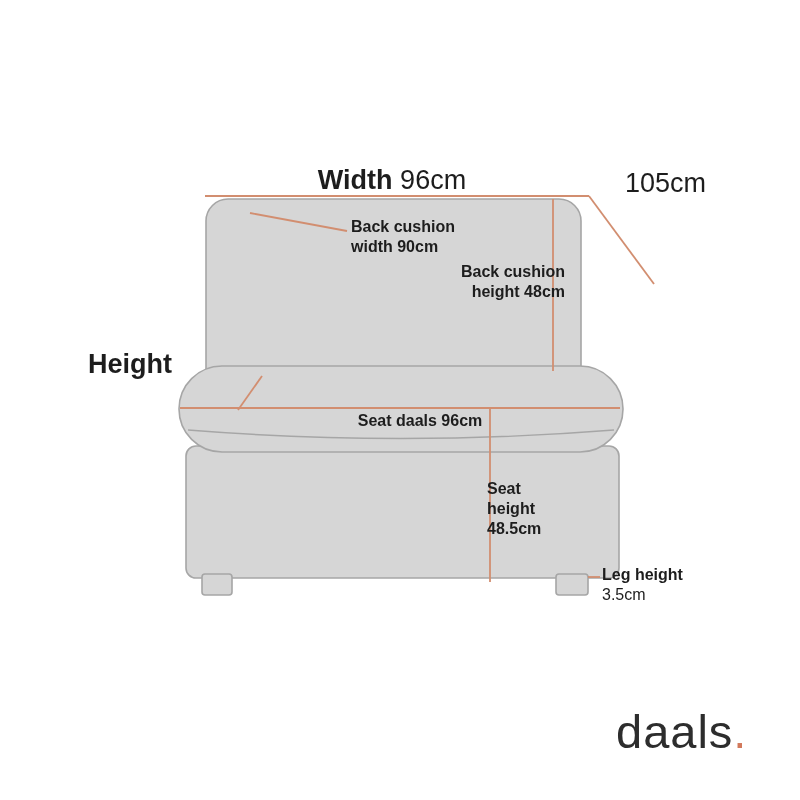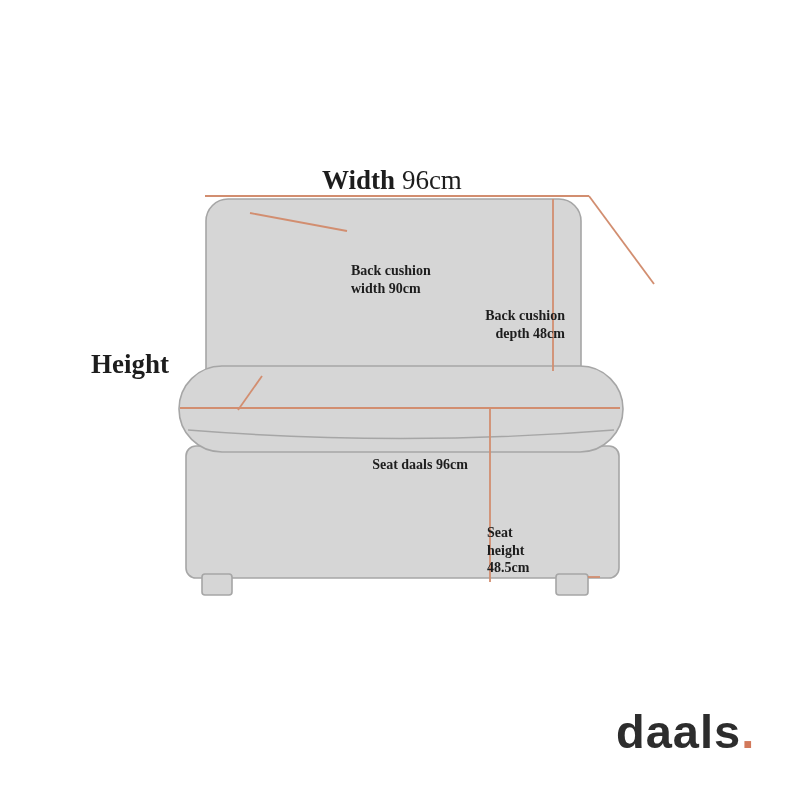--- a/index.html
+++ b/index.html
@@ -25,34 +25,34 @@
     fill: none;
     stroke: var(--sofa-stroke, #a6a6a6);
     stroke-width: 1.4;
   }
   .dim-line {
     stroke: var(--dimension-line, #d28e70);
     stroke-width: 1.8;
     fill: none;
   }
 
-  .label { position: absolute; color: var(--text, #1d1d1d); font-family: Liberation Serif, serif; }
+  .label { position: absolute; color: var(--text, #1d1d1d); }
   .big { font-size: 27px; line-height: 1.22; font-weight: 400; }
   .big b { font-weight: 700; }
-  .small { font-size: 14px; font-weight: 700; line-height: 1.25; margin-top: 45px; }
+  .small { font-size: 16px; font-weight: 700; line-height: 1.25; }
   .small .light { font-weight: 400; }
   .center { text-align: center; }
   .right { text-align: right; }
 
   .logo {
     position: absolute;
     left: 616px;
     top: 704px;
     font-size: 47px;
-    font-weight: 700;
+    font-weight: 400;
     letter-spacing: 1px;
     color: var(--logo-text, #2d2d2d);
     text-align: right;
   }
   .logo .dot { color: var(--logo-dot, #d2795b); }
 </style>
 </head>
 <body>
 
 <div class="canvas">
@@ -75,45 +75,50 @@
     <line class="dim-line" x1="490" y1="408" x2="490" y2="582"></line>
     <line class="dim-line" x1="588" y1="577" x2="600" y2="577"></line>
   </svg>
 
   <div class="label big center" style="left:262px; top:164px; width:260px;">
     <b>Width</b>
     <span>96cm</span>
   </div>
 
   <div class="label big" style="left:625px; top:167px;">
+    <div>105cm</div>
   </div>
 
   <div class="label big center" style="left:78px; top:348px; width:104px;">
     <div><b>Height</b></div>
   </div>
 
   <div class="label small" style="left:351px; top:217px;">
     <div>Back cushion</div>
     <div>width 90cm</div>
   </div>
 
   <div class="label small right" style="left:453px; top:262px; width:112px;">
     <div>Back cushion</div>
-    <div>depth 48cm</div>
+    <div>height 48cm</div>
   </div>
 
 
   <div class="label small center" style="left:330px; top:411px; width:180px;">
     <span>Seat daals 96cm</span>
   </div>
 
   <div class="label small" style="left:487px; top:479px;">
     <div>Seat</div>
     <div>height</div>
     <div>48.5cm</div>
   </div>
 
+  <div class="label small" style="left:602px; top:565px;">
+    <div>Leg height</div>
+    <div class="light">3.5cm</div>
+  </div>
 
   <div class="logo">
     <span>daals</span><span class="dot">.</span>
   </div>
 
 </div>
 
 </body></html>

